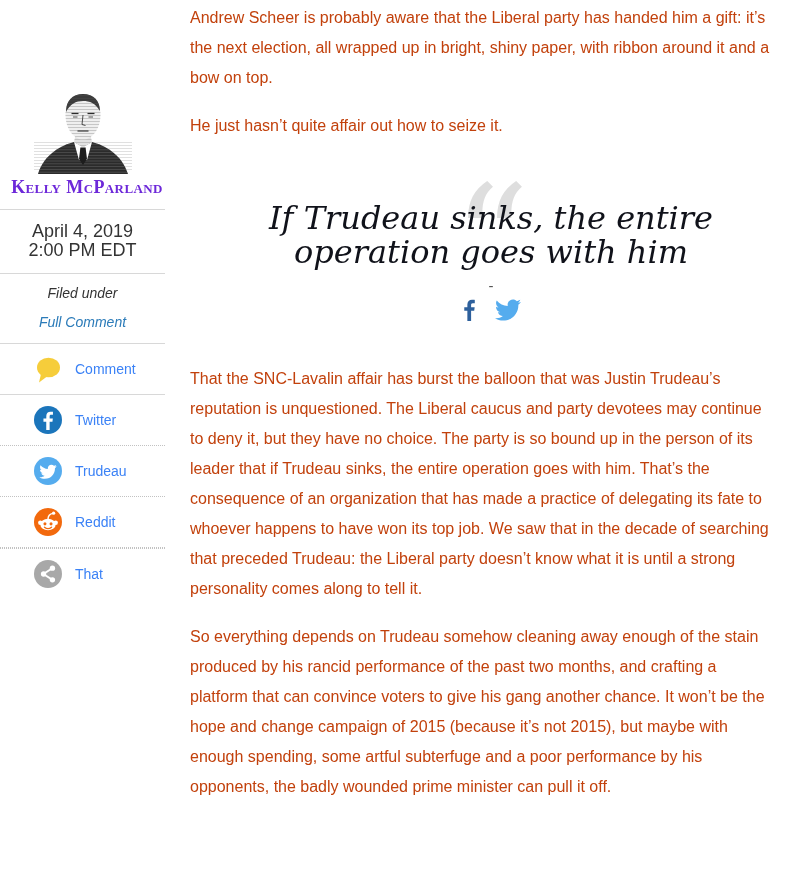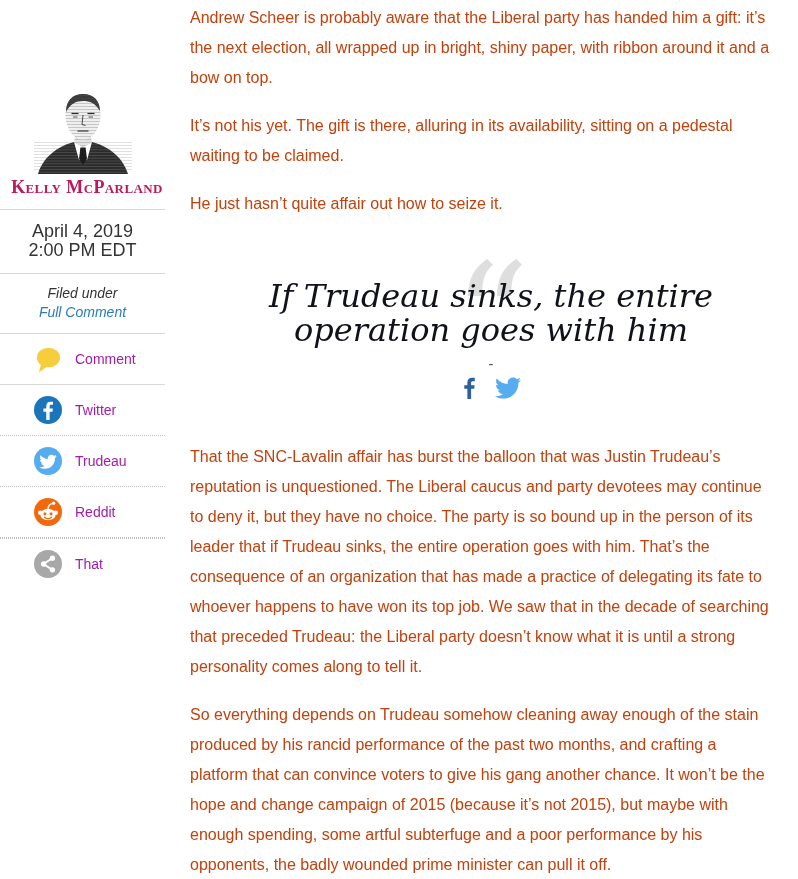--- a/index.html
+++ b/index.html
@@ -27,21 +27,21 @@
     cursor: pointer;
   }
   .author-name {
     margin: 3px 0 0 9px;
     text-align: center;
     font-family: "Liberation Serif", "DejaVu Serif", serif;
     font-variant: small-caps;
     font-weight: bold;
     font-size: 18px;
     letter-spacing: 0.4px;
-    color: #be185d;
+    color: #6d28d9;
     cursor: pointer;
   }
   .sep { border-top: 1px solid #d8d8d8; width: 100%; }
   .sep.dotted { border-top: 1px dotted #c2c2c2; }
   .sep.after-name { margin-top: 11px; }
   .date-block {
     padding: 12px 0 13px 0;
     text-align: center;
     font-size: 18px;
     line-height: 19px;
@@ -50,21 +50,21 @@
   .filed-block {
     padding: 11px 0 13px 0;
     text-align: center;
     font-size: 14px;
     line-height: 16px;
     color: #333;
     font-style: italic;
   }
   .filed-link {
     display: block;
-    margin-top: 3px;
+    margin-top: 13px;
     color: #2b7bb9;
     cursor: pointer;
   }
   .action-row {
     display: flex;
     align-items: center;
     width: 100%;
     padding: 11px 0 11px 33px;
     background: none;
     border: none;
@@ -75,21 +75,21 @@
   .action-row .icon-box {
     width: 30px;
     height: 28px;
     display: flex;
     align-items: center;
     justify-content: center;
   }
   .action-row .action-label {
     margin-left: 12px;
     font-size: 14px;
-    color: #a21caf;
+    color: #3b82f6;
   }
 
   
   .main {
     width: 602px;
     margin-left: 25px;
     padding-top: 3px;
   }
   .main p {
     margin: 0 16px 18px 0;
@@ -286,21 +286,20 @@
         </svg>
       </span>
       <span class="action-label">That</span>
     </button>
 
   </aside>
 
   <main class="main">
 
     <p>Andrew Scheer is probably aware that the Liberal party has handed him a gift: it’s the next election, all wrapped up in bright, shiny paper, with ribbon around it and a bow on top.</p>
-    <p>It’s not his yet. The gift is there, alluring in its availability, sitting on a pedestal waiting to be claimed.</p>
     <p>He just hasn’t quite affair out how to seize it.</p>
 
     <blockquote class="quote-wrap">
       <span class="quote-glyph">“</span>
       <div class="quote-text">If Trudeau sinks, the entire operation goes with him</div>
       <div class="quote-dash">-</div>
       <div class="quote-share">
         <button>
           <svg width="15" height="22" viewBox="0 0 12 22">
             <path fill="#2d609c" d="M7.6 22V11.8h3.1l.47-3.6H7.6V5.9c0-1.04.29-1.75 1.79-1.75h1.9V.93C10.96.89 9.82.8 8.5.8 5.74.8 3.86 2.47 3.86 5.55v2.65H.77v3.6h3.09V22h3.74z"></path>

